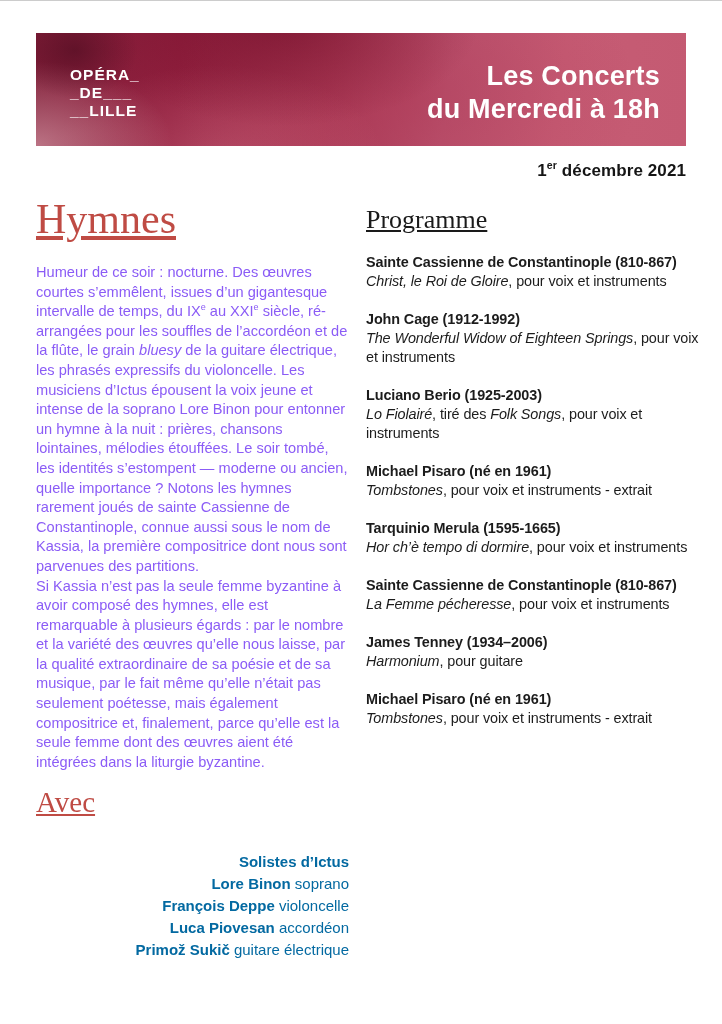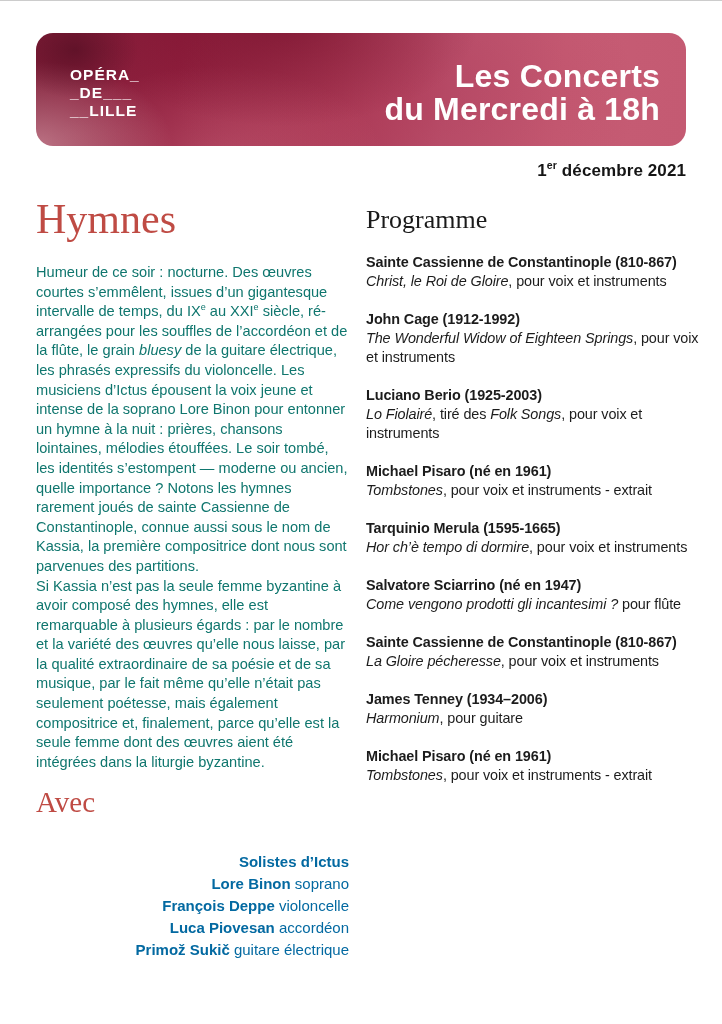--- a/index.html
+++ b/index.html
@@ -13,44 +13,43 @@
   
   .banner {
     position:absolute; left:36px; top:33px; width:650px; height:113px;
     background:
       radial-gradient(90px 70px at 6% 15%, rgba(55,5,22,0.45), rgba(55,5,22,0) 70%),
       radial-gradient(210px 130px at 0% 100%, rgba(236,186,196,0.55), rgba(236,186,196,0) 65%),
       radial-gradient(280px 150px at 38% -10%, rgba(105,8,34,0.55), rgba(105,8,34,0) 70%),
       radial-gradient(240px 140px at 28% 115%, rgba(225,130,150,0.35), rgba(225,130,150,0) 70%),
       radial-gradient(320px 220px at 57% 55%, rgba(172,52,82,0.45), rgba(172,52,82,0) 72%),
       linear-gradient(97deg, #7e1c36 0%, #92203f 22%, #a93955 45%, #bc5570 63%, #c65c74 80%, #c45a72 100%);
-    border-radius: 17px;
   }
   .logo {
     position:absolute; left:34px; top:33px; color:#ffffff;
     font-size:15.5px; line-height:18px; font-weight:bold; letter-spacing:1px;
     white-space:pre;
   }
   .banner-title {
     position:absolute; right:26px; top:27px; text-align:right; color:#ffffff;
-    font-size:32px; line-height:33px; font-weight:600; letter-spacing:0.2px;
+    font-size:27px; line-height:33px; font-weight:600; letter-spacing:0.2px;
   }
 
   
   .dateline {
     position:absolute; right:36px; top:161px; color:#151515;
     font-size:17px; font-weight:bold; letter-spacing:0.1px;
   }
   .dateline sup, .intro sup { font-size:0.62em; line-height:0; }
 
   
   .left-col { position:absolute; left:36px; top:196px; width:313px; }
-  .h-serif { font-family:"Liberation Serif", serif; font-weight:normal; margin:0; }
+  .h-serif { font-family:"Liberation Serif", serif; font-weight:normal; margin:0;text-decoration:underline; }
   .title-hymnes { font-size:42px; line-height:46px; color:#bf4b44; margin-bottom:21px; }
-  .intro { color:#0f766e; font-size:14.6px; line-height:19.6px; }
+  .intro { color:#8b5cf6; font-size:14.6px; line-height:19.6px; }
   .intro .it { font-style:italic; }
   .title-avec { font-size:29px; line-height:34px; color:#bf4b44; margin-top:13px; margin-bottom:32px; }
   .performers { color:#0369a1; font-size:15px; line-height:22px;text-align:right; }
   .performers .name { font-weight:bold; }
 
   
   .right-col { position:absolute; left:366px; top:204px; width:335px; }
   .title-programme { font-size:26px; line-height:32px; color:#1a1a1a; margin-bottom:17px; }
   .entry { margin-bottom:19px; font-size:14.4px; line-height:19px; color:#1c1c1c; letter-spacing:-0.1px; }
   .entry .composer { font-weight:bold; white-space:nowrap; }
@@ -102,26 +101,22 @@
         </div>
         <div class="entry">
           <div class="composer">Michael Pisaro (né en 1961)</div>
           <div class="work"><span class="it">Tombstones</span><span>, pour voix et instruments - extrait</span></div>
         </div>
         <div class="entry">
           <div class="composer">Tarquinio Merula (1595-1665)</div>
           <div class="work"><span class="it">Hor ch’è tempo di dormire</span><span>, pour voix et instruments</span></div>
         </div>
         <div class="entry">
-          <div class="composer">Salvatore Sciarrino (né en 1947)</div>
-          <div class="work"><span class="it">Come vengono prodotti gli incantesimi ?</span><span> pour flûte</span></div>
-        </div>
-        <div class="entry">
           <div class="composer">Sainte Cassienne de Constantinople (810-867)</div>
-          <div class="work"><span class="it">La Gloire pécheresse</span><span>, pour voix et instruments</span></div>
+          <div class="work"><span class="it">La Femme pécheresse</span><span>, pour voix et instruments</span></div>
         </div>
         <div class="entry">
           <div class="composer">James Tenney (1934–2006)</div>
           <div class="work"><span class="it">Harmonium</span><span>, pour guitare</span></div>
         </div>
         <div class="entry">
           <div class="composer">Michael Pisaro (né en 1961)</div>
           <div class="work"><span class="it">Tombstones</span><span>, pour voix et instruments - extrait</span></div>
         </div>
       </div>

